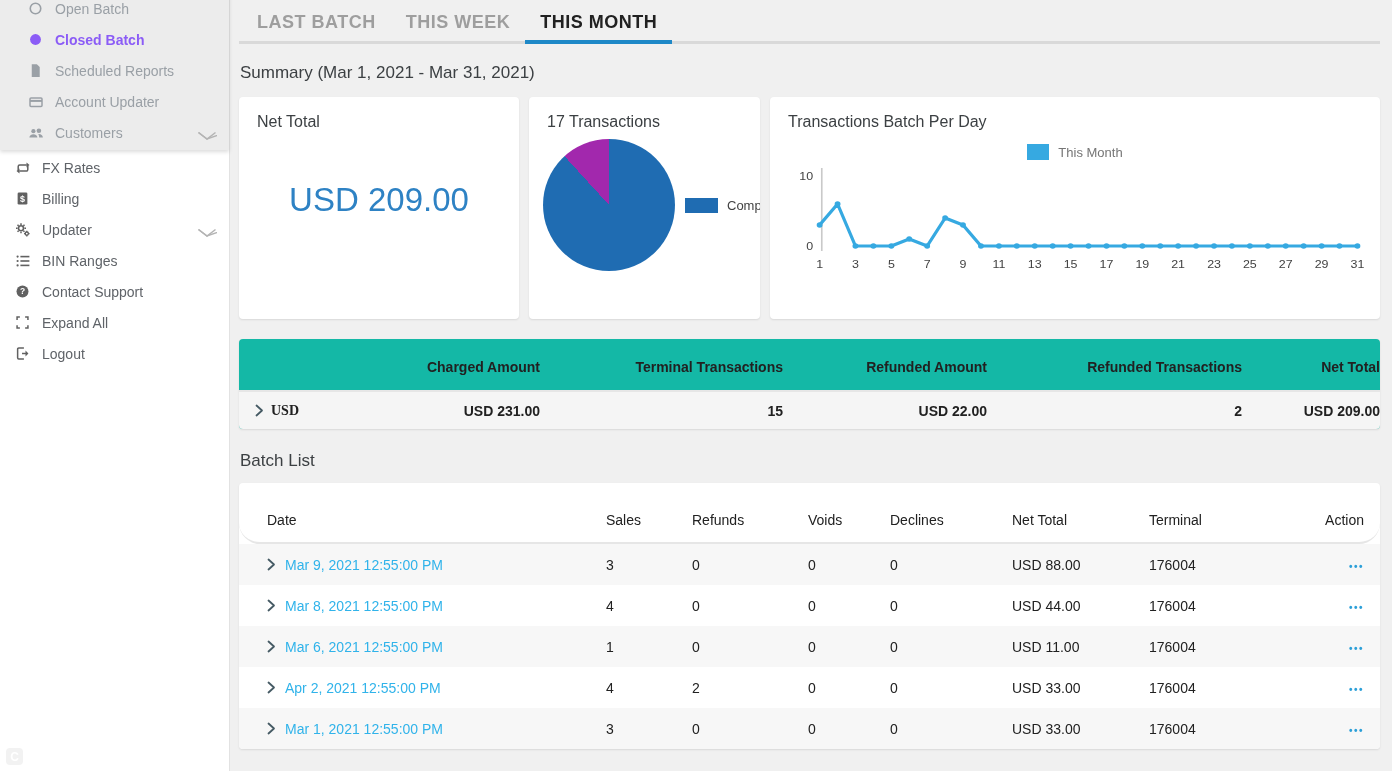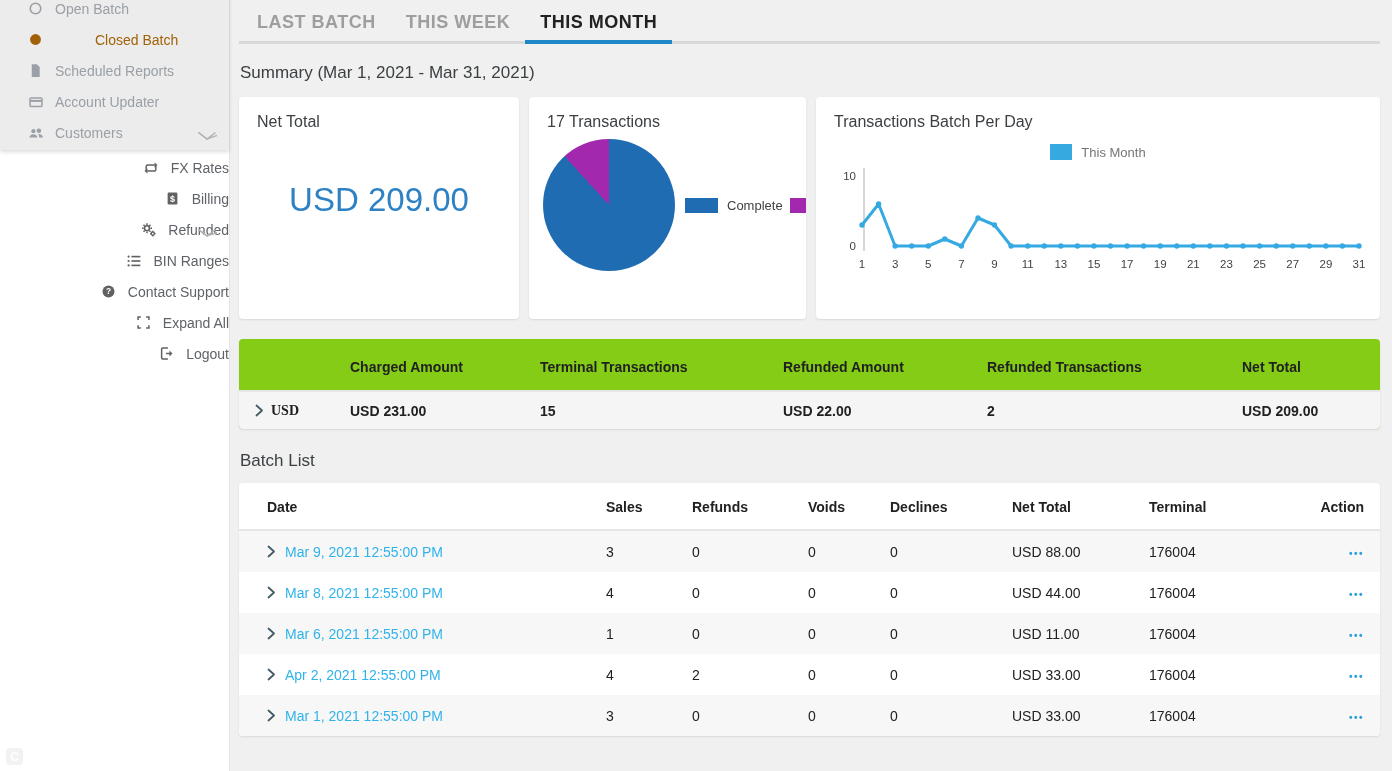--- a/index.html
+++ b/index.html
@@ -5,23 +5,23 @@
   * { margin:0; padding:0; box-sizing:border-box; }
   html,body { width:1392px; height:771px; overflow:hidden; }
   body { font-family:"Liberation Sans","DejaVu Sans",sans-serif; font-size:14px; color:#212121; background:#f0f0f0; }
   .app { display:flex; width:1392px; height:771px; }
 
   
   .sidebar { width:230px; flex-shrink:0; background:#ffffff; border-right:1px solid #e2e2e2; position:relative; }
   .submenu { background:#ececec; box-shadow:0 2px 4px rgba(0,0,0,.14); padding-top:0; margin-top:-7px; padding-bottom:2px; position:relative; z-index:2; }
   .side-item { height:31px; display:flex; align-items:center; padding-left:27px; color:#9aa0a6; cursor:pointer; position:relative; }
   .side-item .icn { width:17px; height:17px; display:flex; align-items:center; justify-content:center; margin-right:11px; flex-shrink:0; }
-  .side-item.active { color:#a16207; font-weight:400;gap:40px; }
+  .side-item.active { color:#8b5cf6; font-weight:700; }
   .menu { padding-top:2px; }
-  .menu .side-item { padding-left:14px; color:#5f6368;justify-content:flex-end; }
+  .menu .side-item { padding-left:14px; color:#5f6368; }
   .menu .side-item .icn { color:#616161; }
   .chev { position:absolute; right:12px; top:11px; color:#b4b4b4; }
   .corner-logo { position:absolute; left:6px; bottom:6px; width:17px; height:17px; background:#f2f2f2; border-radius:4px; color:#ffffff; font-weight:700; font-size:12px; display:flex; align-items:center; justify-content:center; }
 
   
   .main { flex:1; padding:0 12px 0 9px; overflow:hidden; }
 
   .tabs { position:relative; height:44px; display:flex; align-items:stretch; padding-left:3px; }
   .tabs-underline { position:absolute; left:0; right:0; bottom:0; height:3px; background:#d9d9d9; }
   .tab { padding:0 15px; font-size:18px; font-weight:700; letter-spacing:.5px; color:#9e9e9e; display:flex; align-items:center; position:relative; cursor:pointer; z-index:1; }
@@ -30,47 +30,47 @@
 
   .summary-heading, .batch-heading { font-size:17px; font-weight:400; color:#3c4043; }
   .summary-heading { margin:19px 0 14px 1px; }
   .batch-heading { margin:22px 0 12px 1px; }
 
   .cards-row { display:flex; gap:10px; height:222px; }
   .card { background:#fff; border-radius:4px; box-shadow:0 1px 2px rgba(0,0,0,.1); overflow:hidden; }
   .card-title { font-size:16px; color:#3c4043; padding:16px 16px 0 18px; }
   .card-net { width:280px; }
   .net-value { text-align:center; margin-top:50px; font-size:33px; font-weight:500; color:#2e82c4; }
-  .card-pie { width:277px; }
+  .card-pie { width:231px; }
   .pie-row { display:flex; align-items:center; margin-top:8px; }
   .pie { width:132px; height:132px; border-radius:50%; margin-left:14px; flex-shrink:0; }
   .pie-legend { margin-left:10px; display:flex; flex-direction:row; gap:7px; }
   .pleg-item { display:flex; align-items:center; }
   .pleg-box { width:33px; height:15px; margin-right:9px; }
   .pleg-label { font-size:13px; color:#424242; }
   .card-line { flex:1; }
   .line-legend { display:flex; align-items:center; justify-content:center; margin-top:13px; font-size:13px; color:#757575; }
   .line-legend .legend-box { width:22px; height:16px; margin-right:9px; }
   .line-chart-wrap { margin-top:2px; padding:0 2px; }
   .line-chart-wrap svg { display:block; width:100%; height:118px; }
 
   
-  .sum-table { margin-top:20px; background:#84cc16; border-radius:4px; box-shadow:0 1px 2px rgba(0,0,0,.1); overflow:hidden; }
+  .sum-table { margin-top:20px; background:#14b8a6; border-radius:4px; box-shadow:0 1px 2px rgba(0,0,0,.1); overflow:hidden;text-align:right; }
   .sum-row { display:grid; grid-template-columns:111px 190px 243px 204px 255px 1fr; align-items:center; }
   .sum-head { padding:20px 0 15px; font-weight:700; }
   .sum-data { background:#f5f5f5; border-top:2px solid #e6e6e6; height:39px; font-weight:700; }
   .sum-data .cur-cell { padding-left:16px; display:flex; align-items:center; gap:7px; cursor:pointer;font-family:Liberation Serif, serif; }
   .chev-r { color:#455a64; display:flex; align-items:center; }
 
   
   .batch-table { background:#fff; border-radius:4px; box-shadow:0 1px 2px rgba(0,0,0,.1); overflow:hidden; }
   .batch-row { display:grid; grid-template-columns:367px 86px 116px 82px 122px 137px 160px 1fr; align-items:center; }
   .batch-row > :first-child { padding-left:28px; }
   .batch-row > :last-child { text-align:right; padding-right:16px; }
-  .batch-head { padding:16px 0 14px; font-weight:700; border-bottom:2px solid #e6e6e6; }
+  .batch-head { padding:29px 0 14px; font-weight:400; border-bottom:2px solid #e6e6e6;border-radius:21px; }
   .batch-data { height:41px; }
   .batch-data.odd { background:#f7f7f7; }
   .date-cell { display:flex; align-items:center; gap:9px; }
   .date-link { color:#30b3ea; text-decoration:none; cursor:pointer; }
   .dots-btn { background:none; border:none; color:#2b9fd8; font-size:10px; letter-spacing:1.5px; cursor:pointer; font-weight:700; }
 </style>
 </head>
 <body>
 
 <div class="app">
@@ -165,21 +165,21 @@
                 <circle cx="11.8" cy="11.6" r="1.6" stroke-width="1.4"></circle>
                 <g stroke-width="1.3">
                   <line x1="13.4" y1="11.6" x2="14.6" y2="11.6"></line>
                   <line x1="11.8" y1="13.2" x2="11.8" y2="14.4"></line>
                   <line x1="10.2" y1="11.6" x2="9" y2="11.6"></line>
                   <line x1="11.8" y1="10" x2="11.8" y2="8.8"></line>
                 </g>
               </g>
             </svg>
           </span>
-          <span>Refunded</span>
+          <span>Updater</span>
           <span class="chev"><svg width="20" height="10" viewBox="0 0 20 10">
               <path d="M1.5 1.5L10 8l18.5-6.5" fill="none" stroke="currentColor" stroke-width="1.5" transform="scale(1)"></path>
               <path d="M1.5 1.5L10 8L18.5 1.5" fill="none" stroke="currentColor" stroke-width="1.5"></path>
             </svg></span>
         </div>
         <div class="side-item">
           <span class="icn">
             <svg width="16" height="16" viewBox="0 0 16 16" fill="currentColor">
               <circle cx="2.6" cy="3.6" r="1.1"></circle>
               <circle cx="2.6" cy="8" r="1.1"></circle>

